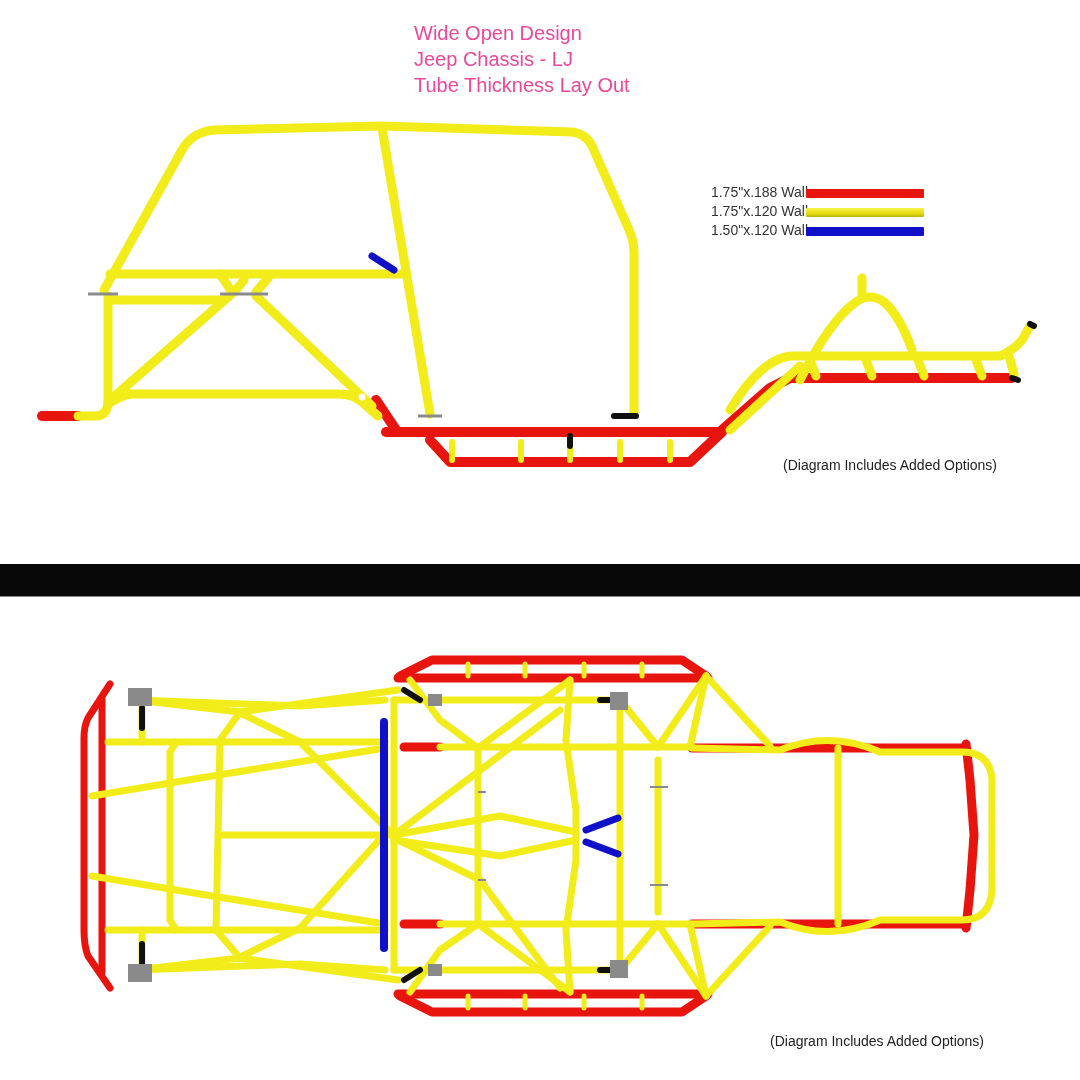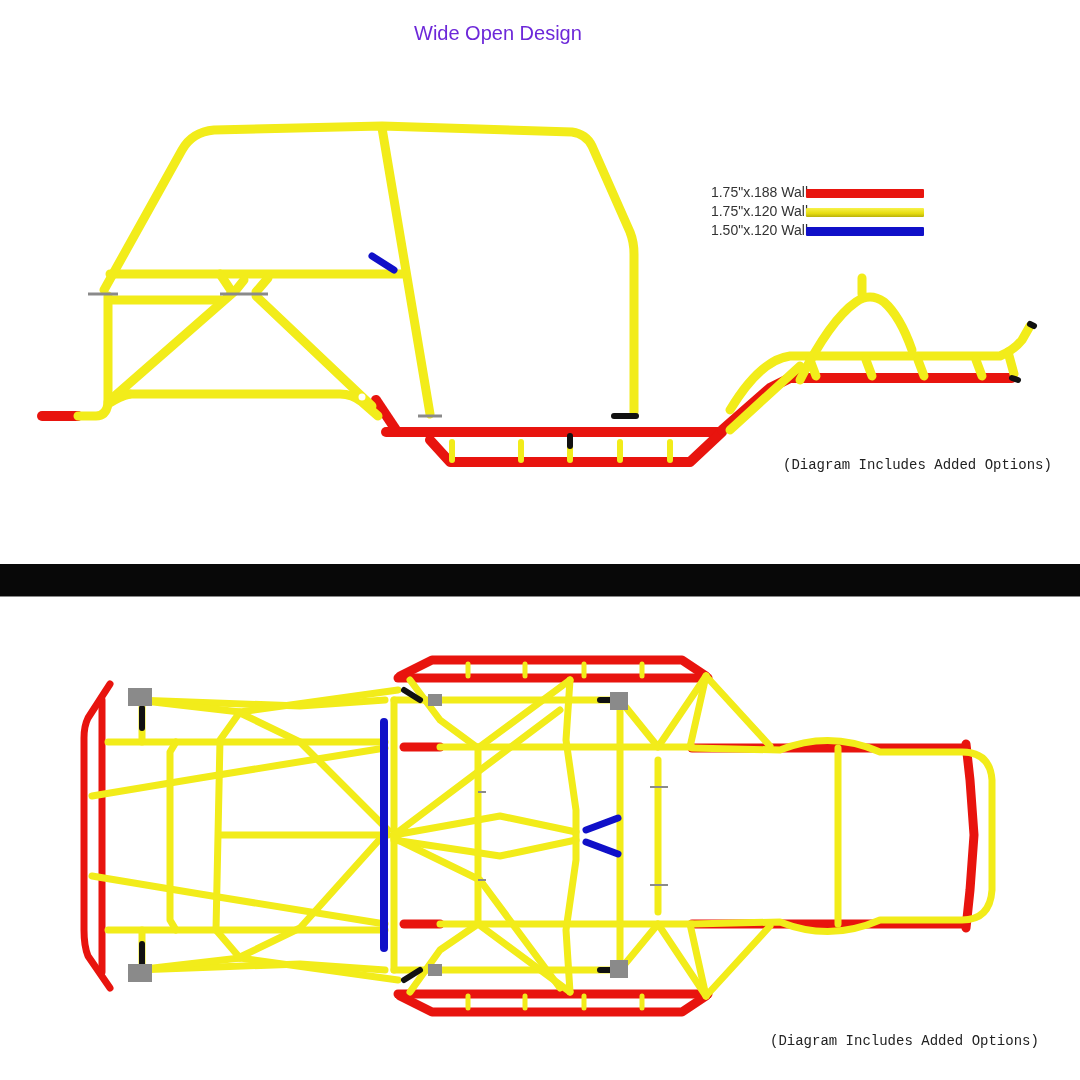--- a/index.html
+++ b/index.html
@@ -1,39 +1,41 @@
 <!DOCTYPE html>
 <html><head>
 <meta charset="utf-8">
 <style>
   html, body { margin:0; padding:0; background:#ffffff; }
   body { width:1080px; height:1080px; position:relative; overflow:hidden; font-family:"Liberation Sans", sans-serif; }
-  .title-block { position:absolute; left:414px; top:20px; font-size:20px; line-height:26px; color:#6d28d9; }
+  .title-block { position:absolute; left:414px; top:20px; font-size:20px; line-height:26px; color:#ec4899; }
   .title-line { display:block; white-space:nowrap; }
   .legend { position:absolute; left:628px; top:182px; width:300px; }
   .legend-title { font-size:14.5px; color:#333; white-space:nowrap; }
   .legend-row { position:relative; height:19px; }
   .legend-label { position:absolute; right:120px; top:2px; font-size:14px; color:#333; white-space:nowrap; }
   .legend-swatch { position:absolute; left:178px; top:7px; width:118px; height:9px; border-radius:1px; }
-  .caption { position:absolute; font-family:Liberation Mono, monospace; font-size:14px; color:#222; white-space:nowrap; }
+  .caption { position:absolute; font-family:Liberation Sans, sans-serif; font-size:14px; color:#222; white-space:nowrap; }
   .cap-top { left:783px; top:457px; }
   .cap-bottom { left:770px; top:1033px; }
   .divider { position:absolute; left:0; top:564px; width:1080px; height:32px; background:#080808; border-bottom:1px solid #888; }
   svg.diagram { position:absolute; left:0; overflow:visible; }
   .y { stroke:#f2ec1a; fill:none; stroke-linecap:round; stroke-linejoin:round; }
   .r { stroke:#e8140e; fill:none; stroke-linecap:round; stroke-linejoin:round; }
   .b { stroke:#1010c8; fill:none; stroke-linecap:round; stroke-linejoin:round; }
   .k { stroke:#111; fill:none; stroke-linecap:round; }
   .g { stroke:#8a8a8a; fill:none; }
 </style>
 </head>
 <body>
 
 <div class="title-block">
   <span class="title-line">Wide Open Design</span>
+  <span class="title-line">Jeep Chassis - LJ</span>
+  <span class="title-line">Tube Thickness Lay Out</span>
 </div>
 
 <div class="legend">
   <div class="legend-row">
     <span class="legend-label">1.75"x.188 Wall</span>
     <span class="legend-swatch" style="background:#e8140e"></span>
   </div>
   <div class="legend-row">
     <span class="legend-label">1.75"x.120 Wall</span>
     <span class="legend-swatch" style="background:linear-gradient(#f7f24a,#e6dc10 60%,#b9b20a)"></span>

